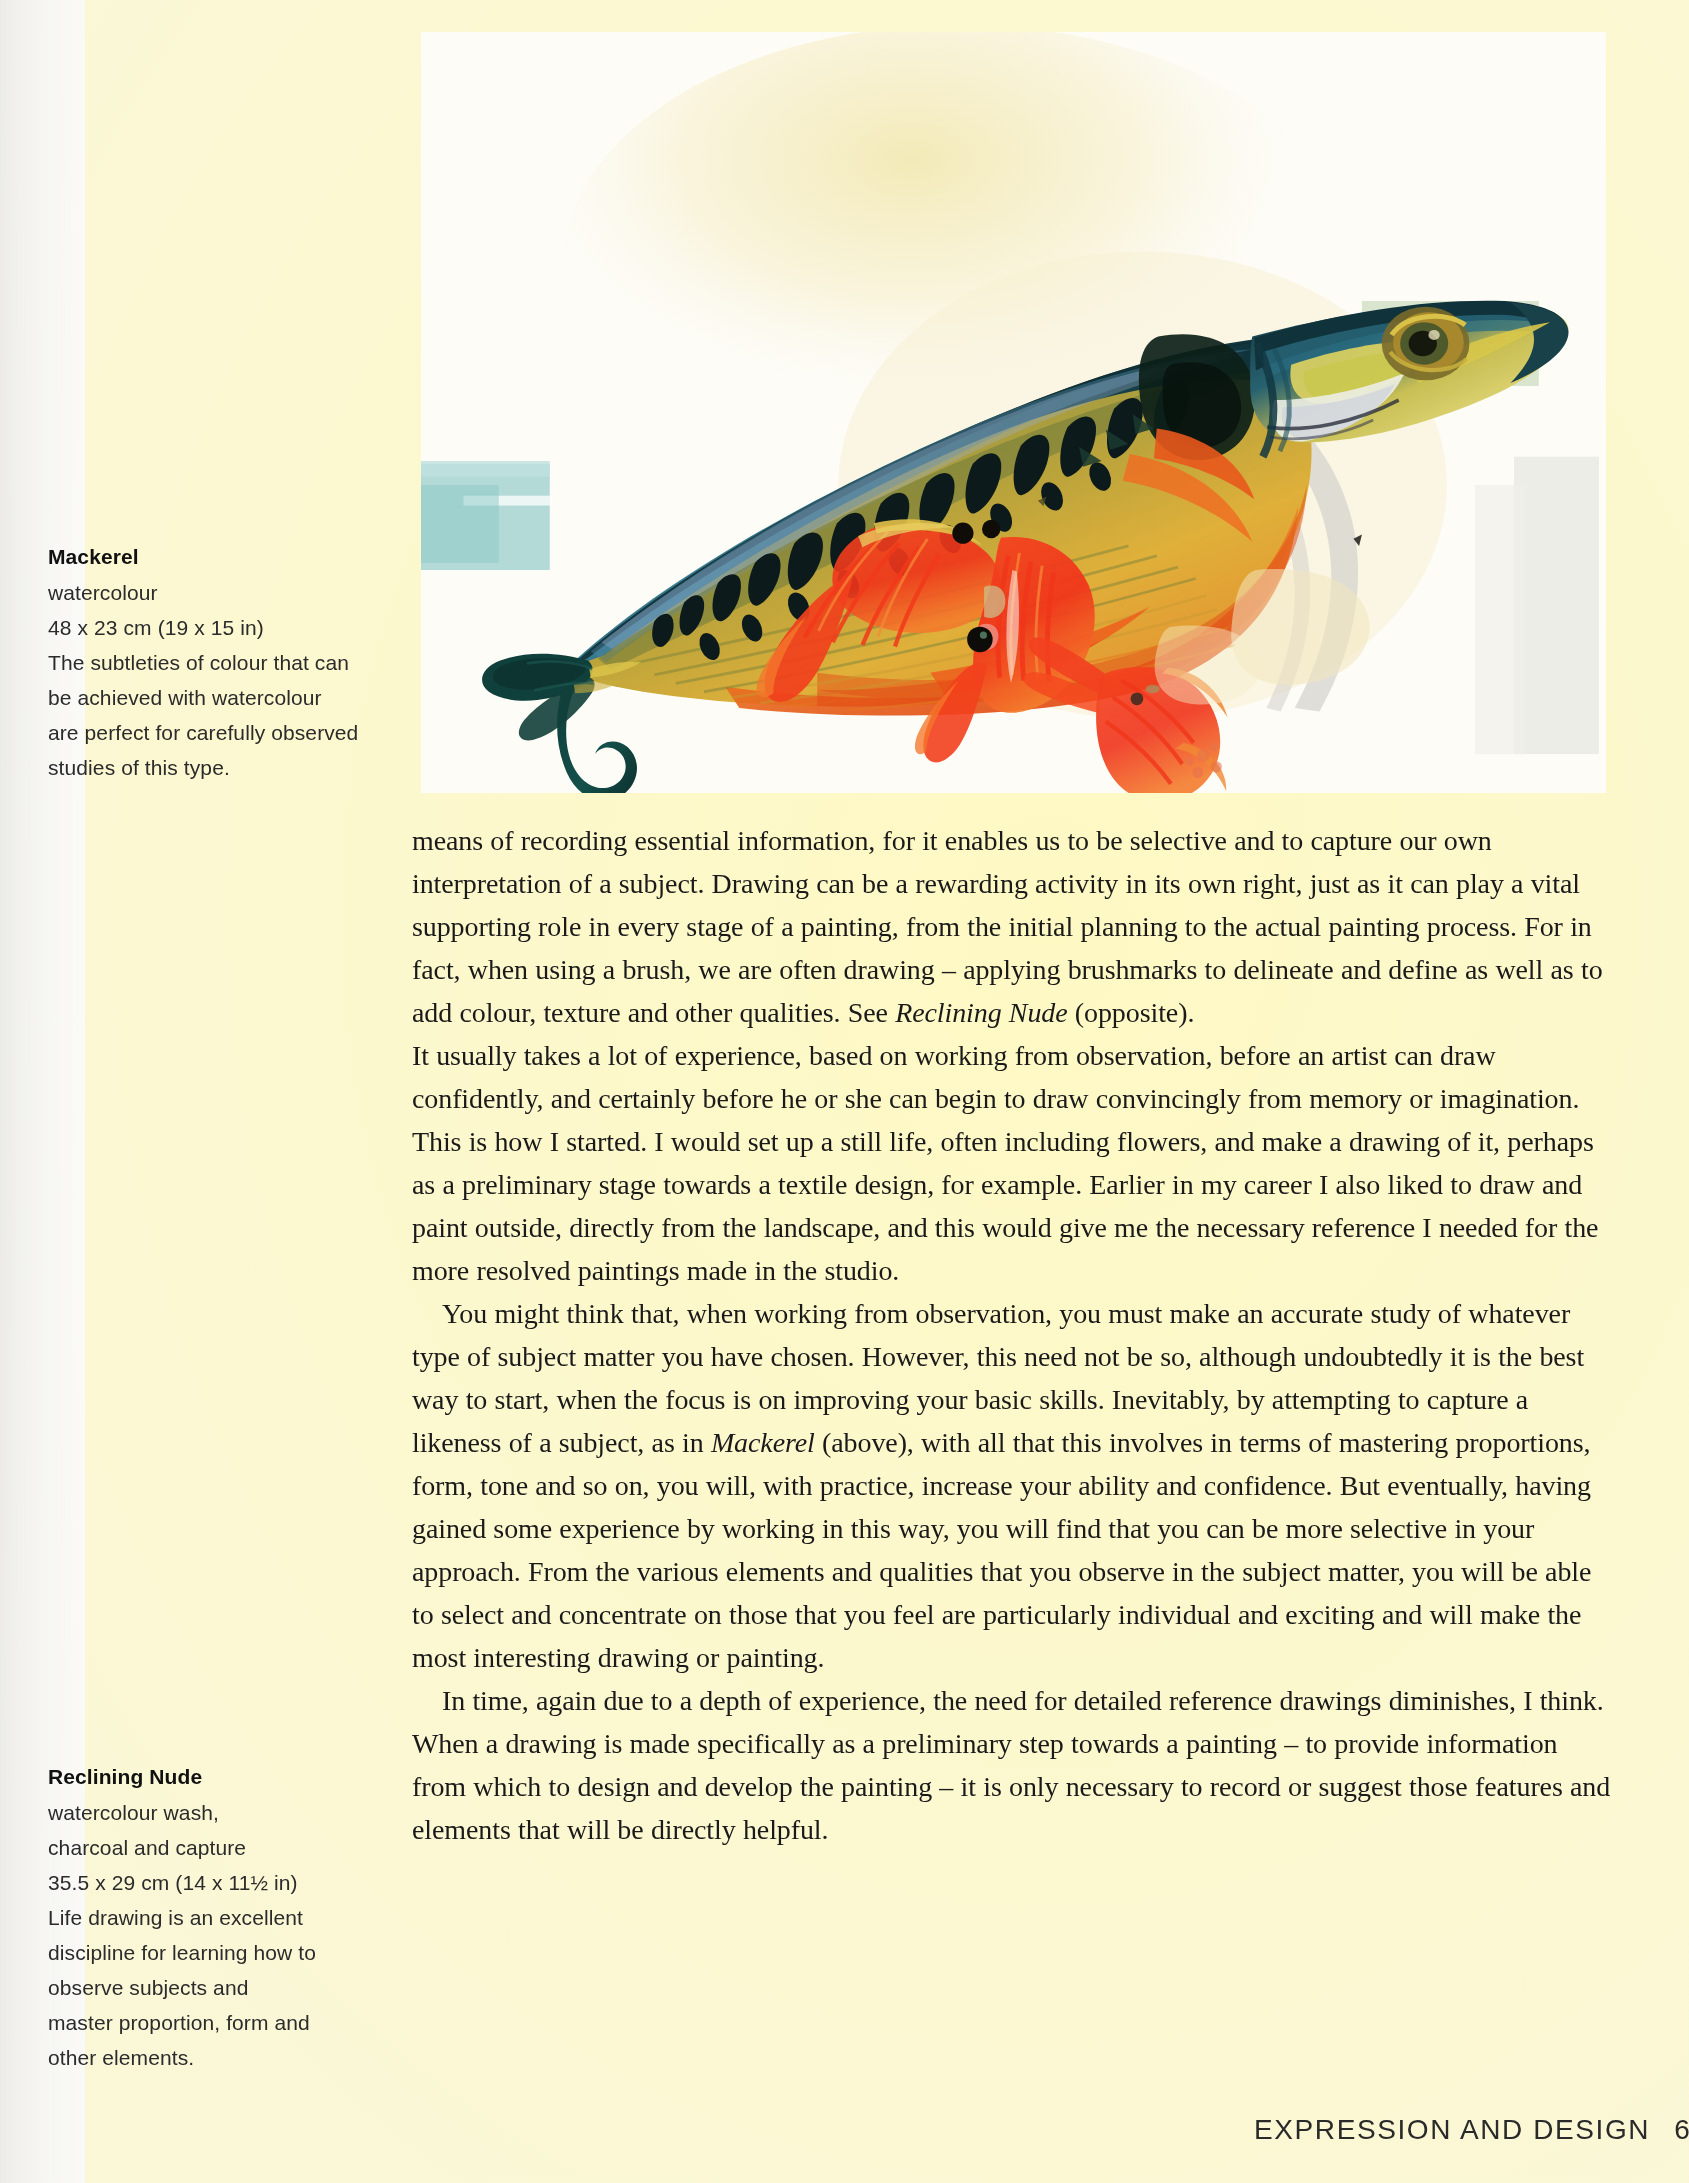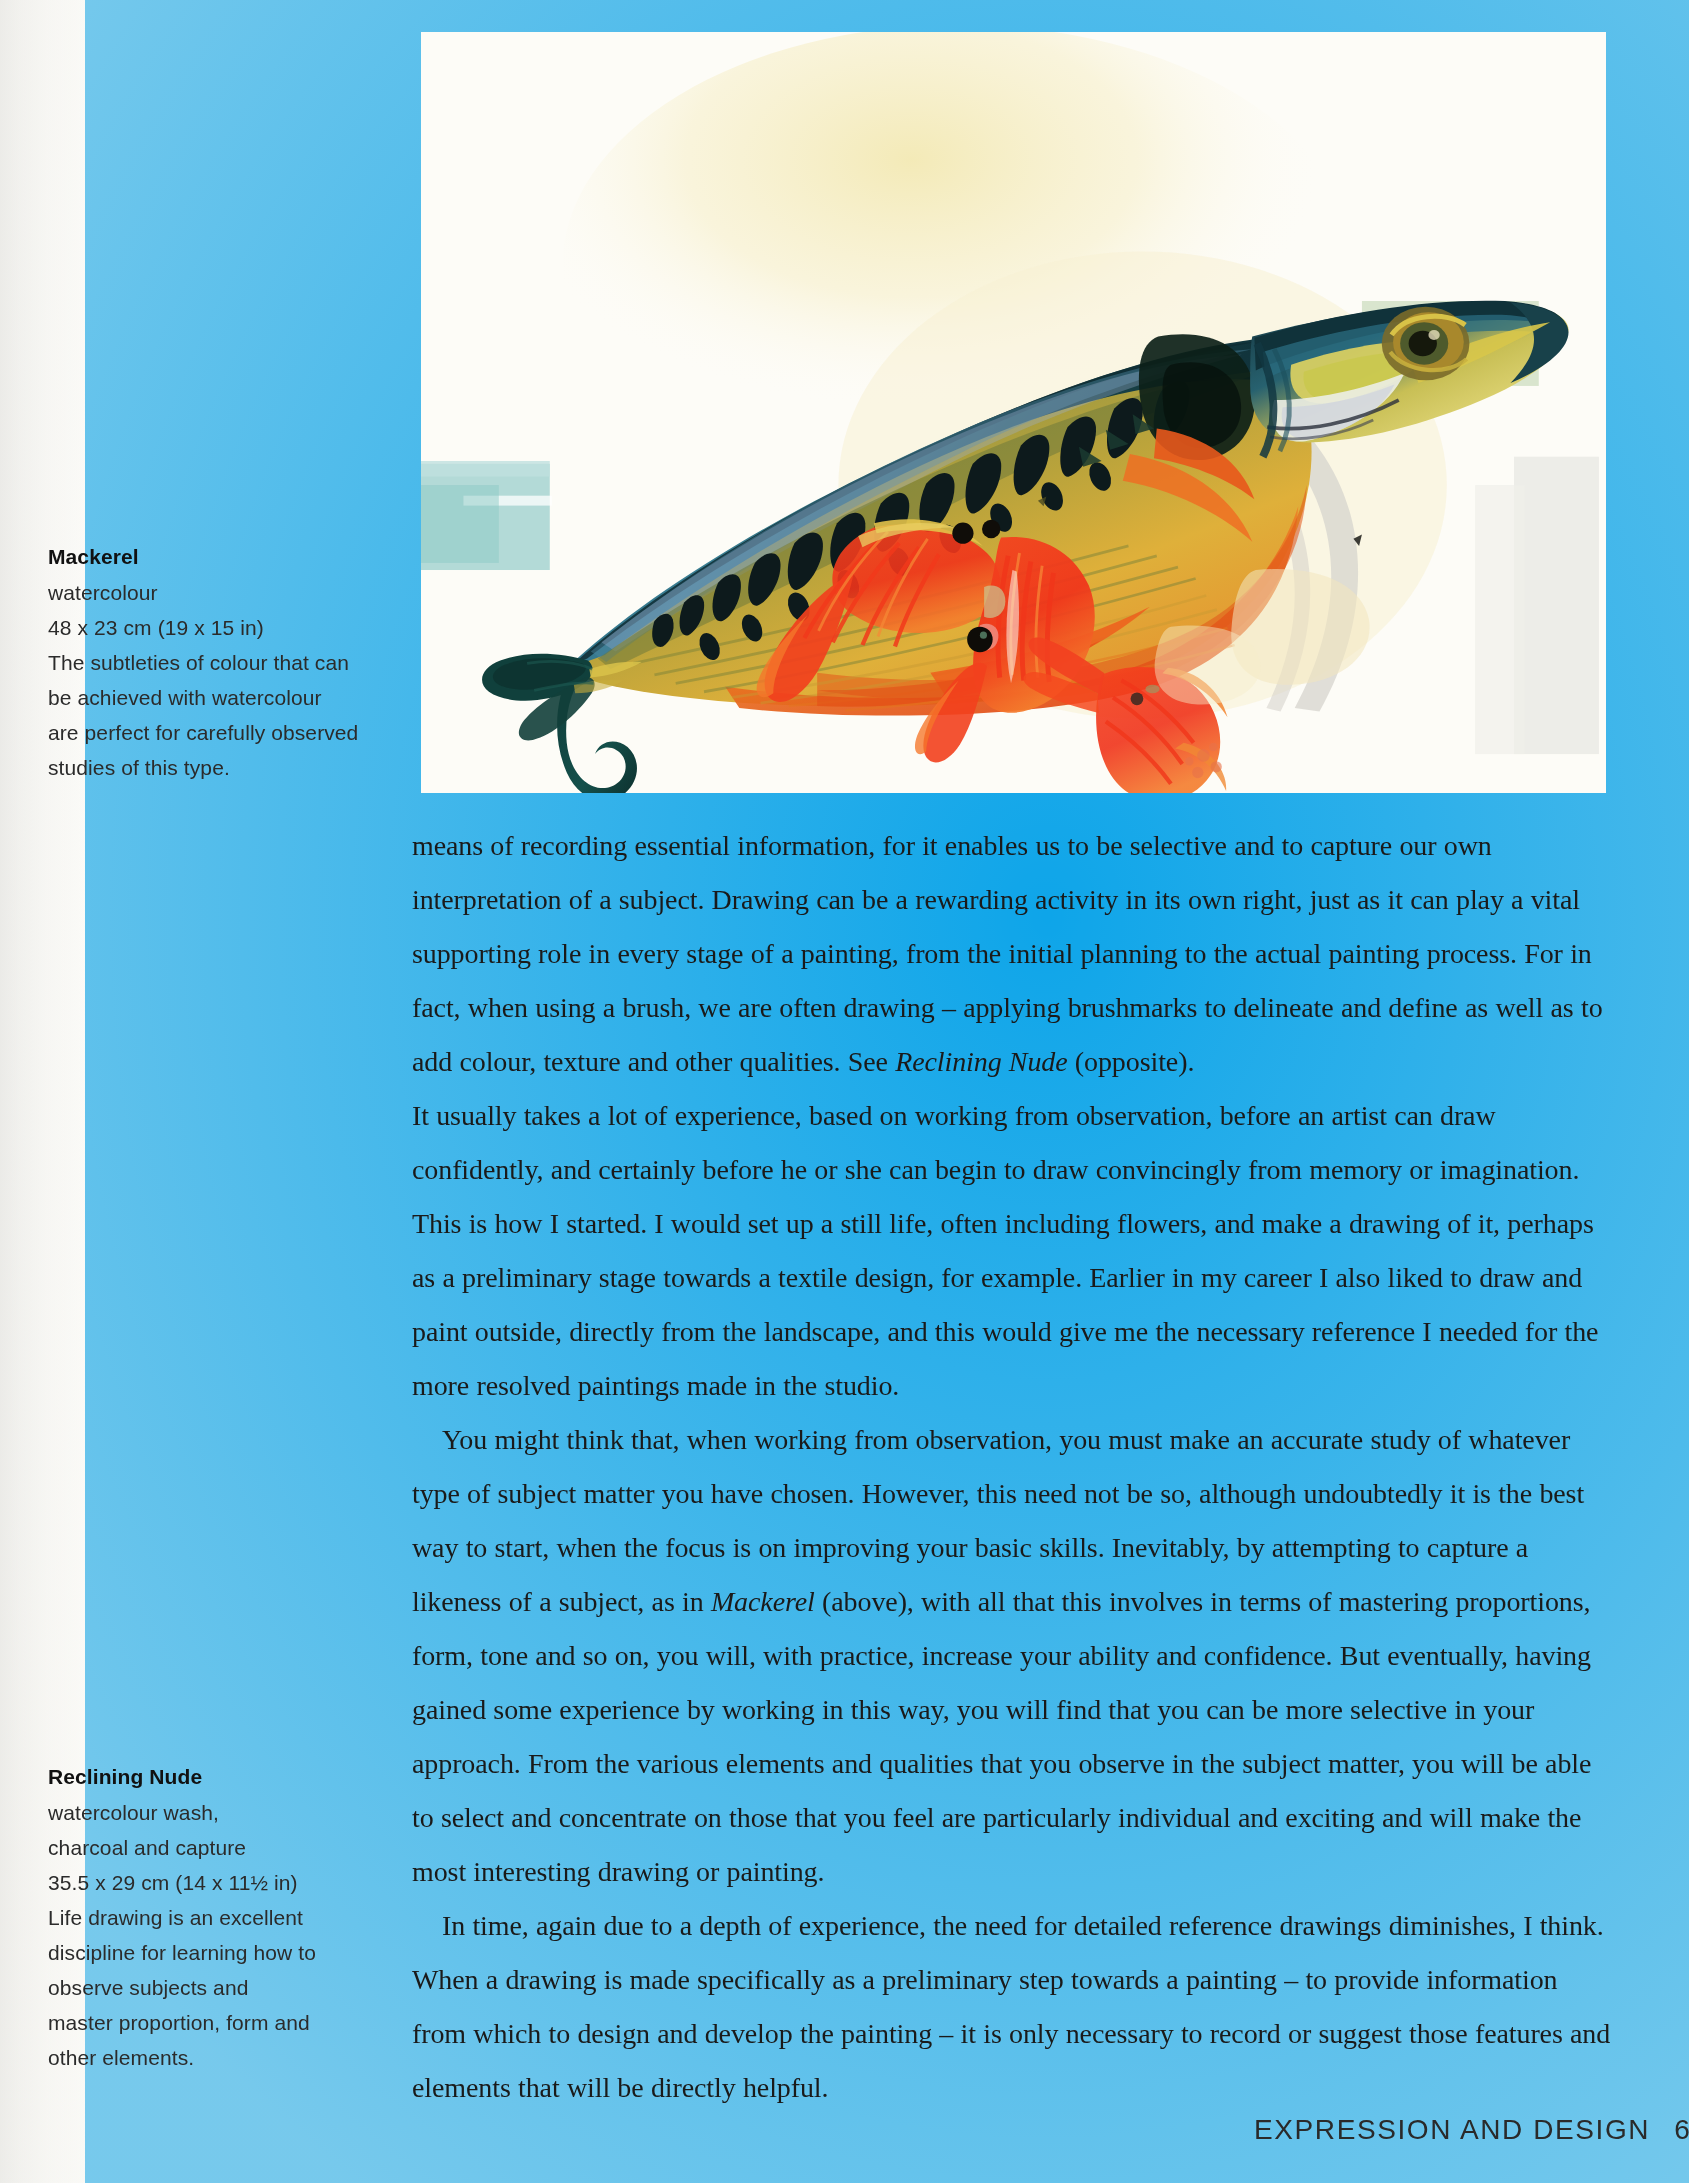--- a/index.html
+++ b/index.html
@@ -6,21 +6,21 @@
   html, body {
     margin: 0;
     padding: 0;
     background: #f3f3f1;
   }
   .page {
     position: relative;
     width: 1689px;
     height: 2183px;
     margin: 0 auto;
-    background: #0ea5e9;
+    background: #fef9c3;
     overflow: hidden;
     font-family: "Liberation Serif", "DejaVu Serif", serif;
   }
   
   .binding-shadow {
     position: absolute;
     left: 0; top: 0;
     width: 85px; height: 100%;
     background: linear-gradient(to right,
         #e4e4e2 0%, #eeeeec 22%, #f7f7f5 55%, #fdfdfb 100%);
@@ -75,21 +75,21 @@
   .bodycol {
     position: absolute;
     left: 412px;
     top: 819px;
     width: 1206px;
   }
   .bodycol p {
     margin: 0;
     font-family: "Liberation Serif", "DejaVu Serif", serif;
     font-size: 28px;
-    line-height: 54px;
+    line-height: 43px;
     color: #1a1a1a;
     text-align: left;
     letter-spacing: -0.1px;
     word-spacing: 0.4px;
   }
   .bodycol p.indented { text-indent: 30px; }
   .bodycol .sec-heading {
     font-family: "Liberation Sans", "DejaVu Sans", sans-serif;
     font-size: 35px;
     font-weight: normal;

